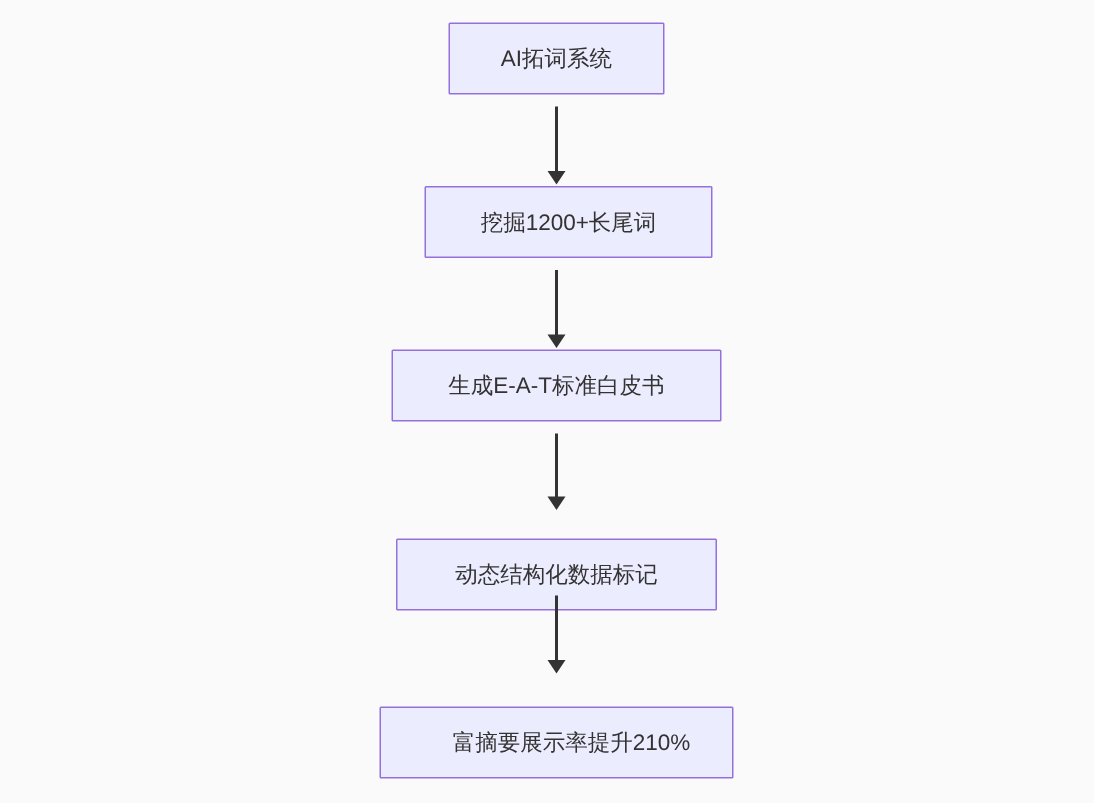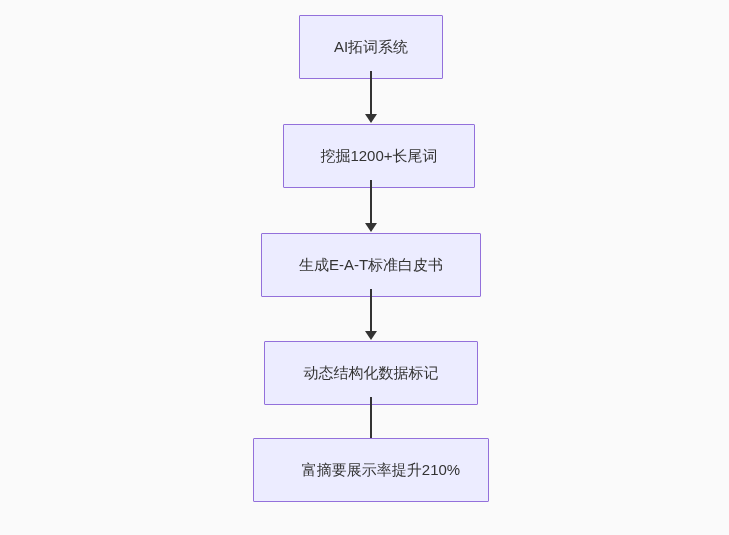--- a/index.html
+++ b/index.html
@@ -14,37 +14,37 @@
     overflow: hidden;
   }
   .canvas {
     position: relative;
     width: 729px;
     height: 535px;
   }
   .node {
     position: absolute;
     box-sizing: border-box;
-    height: 64px;
+    height: 48px;
     background: var(--node-fill, #ECECFF);
     border: 1px solid var(--node-border, #9370DB);
     border-radius: 1px;
     color: var(--text-color, #333333);
     font-size: 15px;
     display: flex;
     align-items: center;
     justify-content: center;
     text-align: center;
     white-space: nowrap;
   }
   .node-1 { left: 299px; top: 15px;  width: 144px; }
   .node-2 { left: 283px; top: 124px; width: 192px; }
   .node-3 { left: 261px; top: 233px; width: 220px; }
-  .node-4 { left: 264px; top: 341px; width: 214px; }
-  .node-5 { left: 253px; top: 438px; width: 236px; padding-left: 20px; }
+  .node-4 { left: 264px; top: 359px; width: 214px; }
+  .node-5 { left: 253px; top: 471px; width: 236px; padding-left: 20px; }
 
   .edge-line {
     position: absolute;
     left: 370px;
     width: 2px;
     background: var(--arrow-color, #333333);
   }
   .edge-line-1 { top: 71px;  height: 44px; }
   .edge-line-2 { top: 180px; height: 44px; }
   .edge-line-3 { top: 289px; height: 43px; }

